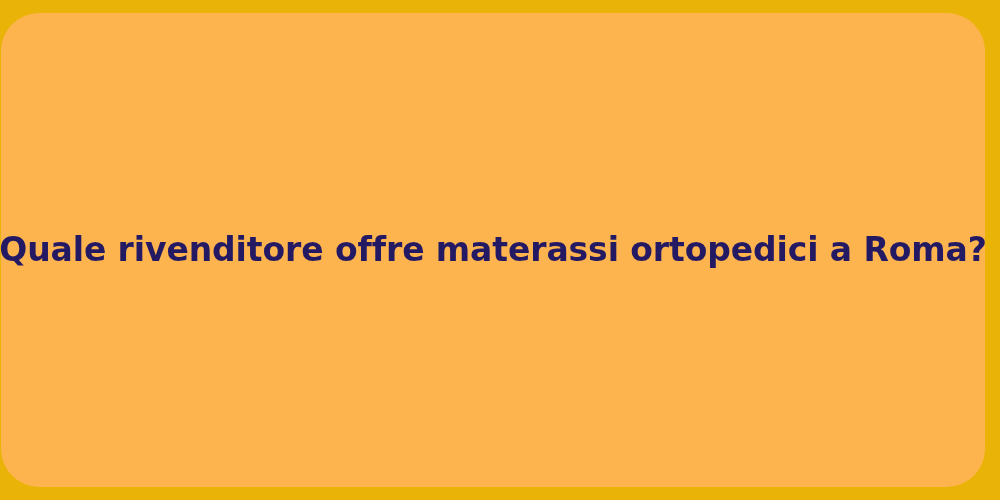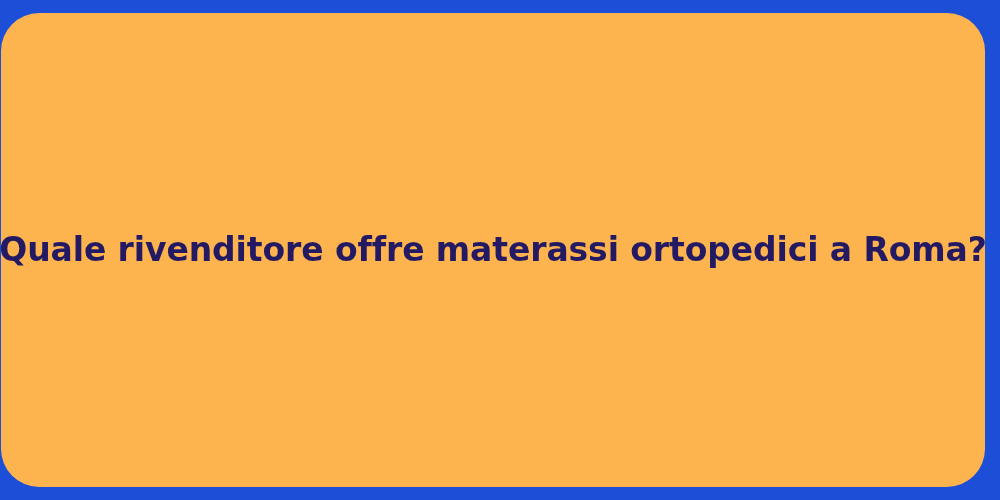--- a/index.html
+++ b/index.html
@@ -13,21 +13,21 @@
     overflow: hidden;
     font-family: "Liberation Sans", "DejaVu Sans", sans-serif;
   }
 
   
   .frame {
     position: relative;
     box-sizing: border-box;
     width: 1000px;
     height: 500px;
-    background: #1d4ed8;
+    background: #eab308;
     padding: 13px 15px 13px 1px;
   }
 
   
   .card {
     box-sizing: border-box;
     width: 100%;
     height: 100%;
     background: #fdb44f;
     border-radius: 38px;

